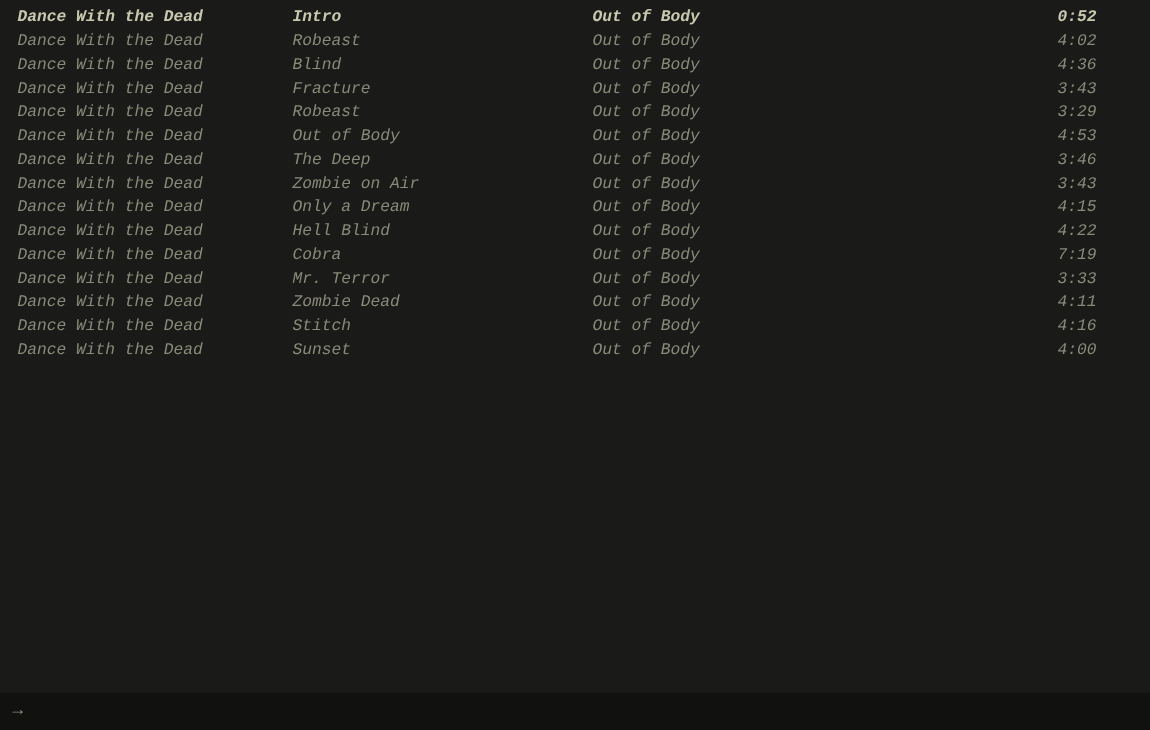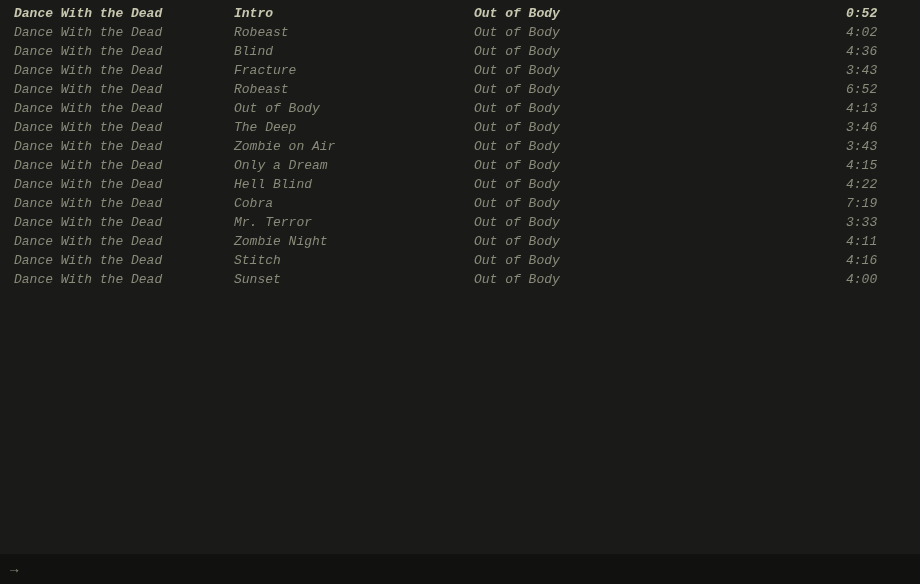--- a/index.html
+++ b/index.html
@@ -97,27 +97,27 @@
     <div class="list-row">
       <div class="col-artist">Dance With the Dead</div>
       <div class="col-track">Fracture</div>
       <div class="col-album">Out of Body</div>
       <div class="col-duration">3:43</div>
     </div>
     <div class="list-row">
       <div class="col-artist">Dance With the Dead</div>
       <div class="col-track">Robeast</div>
       <div class="col-album">Out of Body</div>
-      <div class="col-duration">6:52</div>
+      <div class="col-duration">3:29</div>
     </div>
     <div class="list-row">
       <div class="col-artist">Dance With the Dead</div>
       <div class="col-track">Out of Body</div>
       <div class="col-album">Out of Body</div>
-      <div class="col-duration">4:13</div>
+      <div class="col-duration">4:53</div>
     </div>
     <div class="list-row">
       <div class="col-artist">Dance With the Dead</div>
       <div class="col-track">The Deep</div>
       <div class="col-album">Out of Body</div>
       <div class="col-duration">3:46</div>
     </div>
     <div class="list-row">
       <div class="col-artist">Dance With the Dead</div>
       <div class="col-track">Zombie on Air</div>
@@ -143,21 +143,21 @@
       <div class="col-duration">7:19</div>
     </div>
     <div class="list-row">
       <div class="col-artist">Dance With the Dead</div>
       <div class="col-track">Mr. Terror</div>
       <div class="col-album">Out of Body</div>
       <div class="col-duration">3:33</div>
     </div>
     <div class="list-row">
       <div class="col-artist">Dance With the Dead</div>
-      <div class="col-track">Zombie Night</div>
+      <div class="col-track">Zombie Dead</div>
       <div class="col-album">Out of Body</div>
       <div class="col-duration">4:11</div>
     </div>
     <div class="list-row">
       <div class="col-artist">Dance With the Dead</div>
       <div class="col-track">Stitch</div>
       <div class="col-album">Out of Body</div>
       <div class="col-duration">4:16</div>
     </div>
     <div class="list-row">

